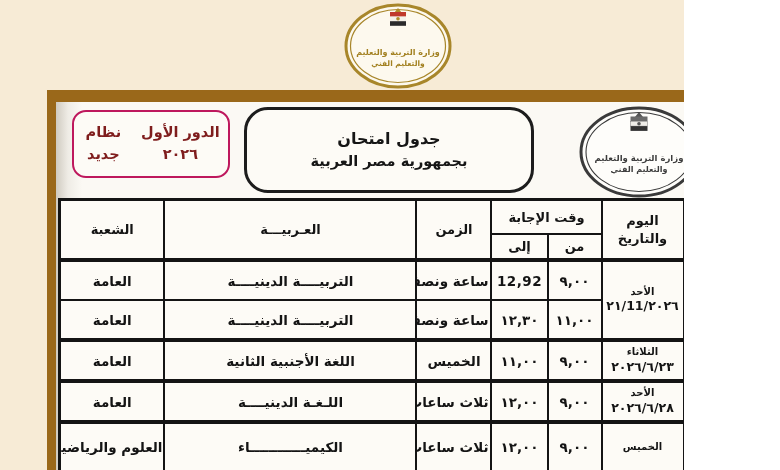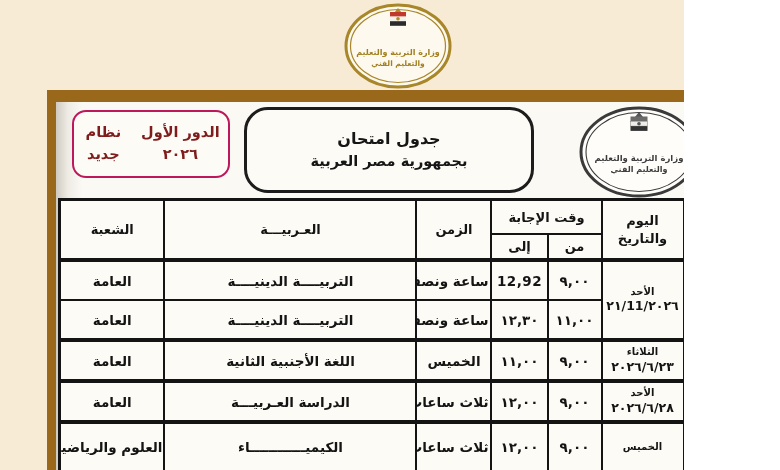--- a/index.html
+++ b/index.html
@@ -186,21 +186,21 @@
             </tr>
             <tr class="group-start">
               <td class="c-num-col">٣</td>
               <td class="day-cell">
                 <div class="dname">الأحد</div>
                 <div class="ddate">٢٠٢٦/٦/٢٨</div>
               </td>
               <td class="c-time">٩,٠٠</td>
               <td class="c-time">١٢,٠٠</td>
               <td>ثلاث ساعات</td>
-              <td>الدراسة العـربيـــة</td>
+              <td>اللـغـة الدينيــــة</td>
               <td class="c-section">العامة</td>
             </tr>
             <tr class="group-start last-row">
               <td class="c-num-col">٤</td>
               <td class="day-cell">
                 <div class="dname">الخميس</div>
                 <div class="ddate"></div>
               </td>
               <td class="c-time">٩,٠٠</td>
               <td class="c-time">١٢,٠٠</td>

